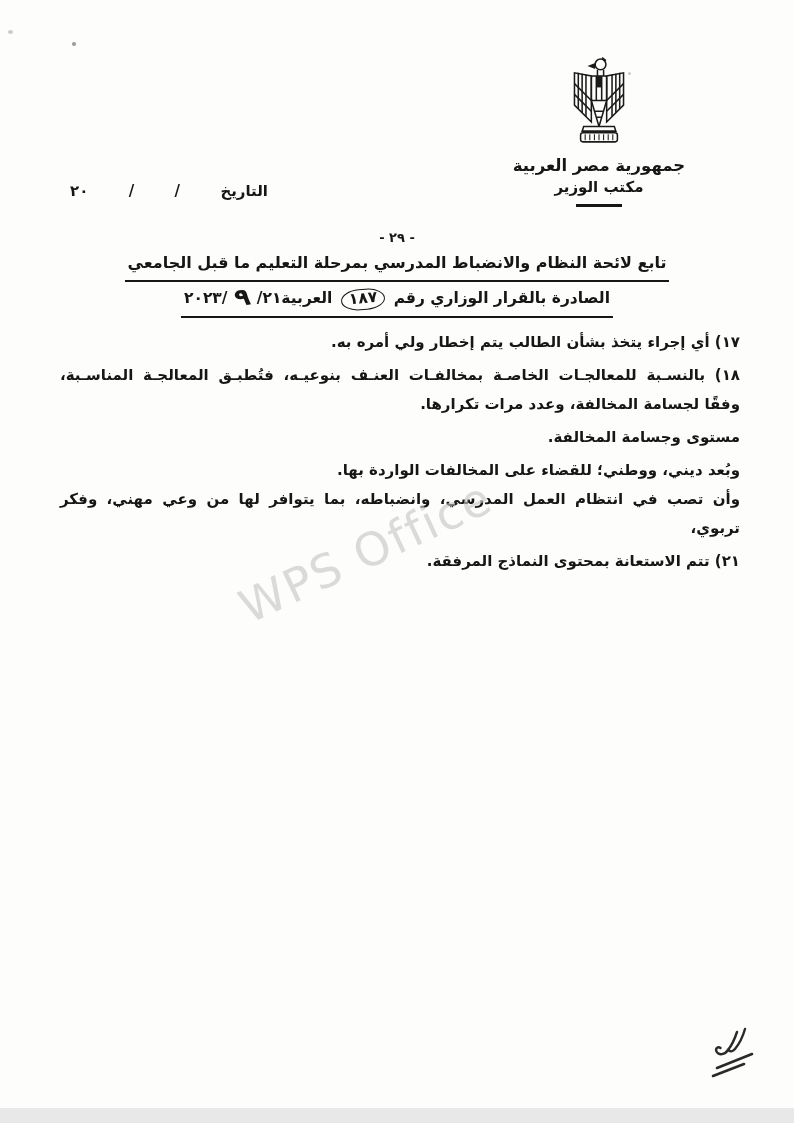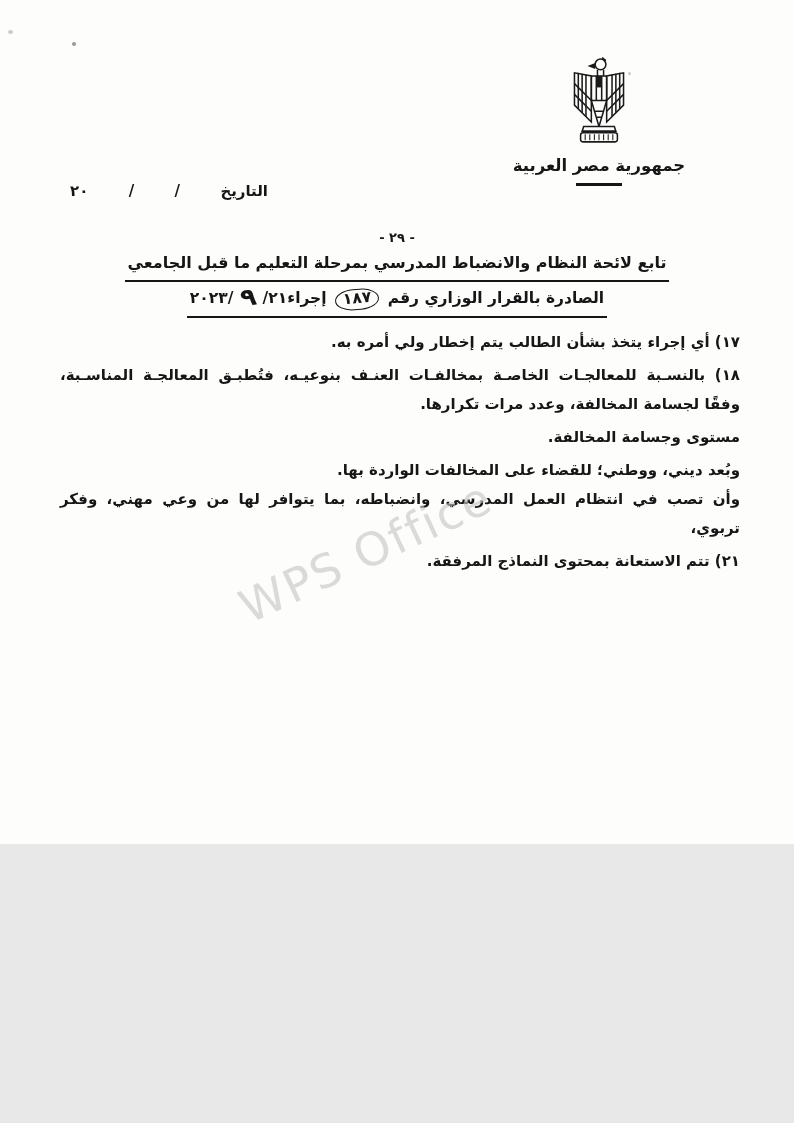--- a/index.html
+++ b/index.html
@@ -1,16 +1,16 @@
 <!DOCTYPE html>
 <html lang="ar"><head>
 <meta charset="utf-8">
 <style>
   html,body{margin:0;padding:0;background:#e8e8e8;}
-  .page{position:relative;width:794px;height:844px;margin:0 auto;background:#fdfdfc;
+  .page{position:relative;width:794px;height:1108px;margin:0 auto;background:#fdfdfc;
         font-family:"DejaVu Sans",sans-serif;color:#161616;overflow:hidden;}
   
   .letterhead{position:absolute;top:56px;left:468px;width:262px;text-align:center;}
   .emblem{display:block;margin:0 auto 2px;}
   .org-line1{font-size:16.5px;font-weight:700;line-height:23px;}
   .org-line2{font-size:14px;font-weight:700;line-height:22px;}
   .org-line3{font-size:15px;font-weight:700;line-height:21px;}
   .lh-dash{width:46px;height:3px;background:#161616;margin:6px auto 0;}
   
   .date-row{position:absolute;top:182px;left:70px;width:198px;direction:rtl;
@@ -71,39 +71,40 @@
         <path d="M80,22 L80,64 L58,86 L58,26 Z"></path>
         <path d="M75,22 V69 M70,23 V74 M65,24 V79"></path>
         <path d="M80,36 L58,58 M80,50 L58,72"></path>
         <path d="M38,58 L48,92 M58,58 L48,92 M43,72 L53,72 M45,80 L51,80"></path>
         <path d="M28,92 L68,92 L70,98 L26,98 Z"></path>
         <rect x="24" y="100" width="48" height="12" rx="3"></rect>
         <path d="M30,102 V110 M36,102 V110 M42,102 V110 M48,102 V110 M54,102 V110 M60,102 V110 M66,102 V110" stroke-width="1.4"></path>
       </svg>
     </div>
     <div class="org-line1">جمهورية مصر العربية</div>
+    <div class="org-line3">مكتب الوزير</div>
     <div class="lh-dash"></div>
   </div>
 
   <div class="date-row">
     <span>التاريخ</span>
     <span>/</span>
     <span>/</span>
     <span>٢٠</span>
   </div>
 
   <div class="content">
     <div class="page-num">- ٢٩ -</div>
 
     <div class="titles">
       <div>
         <span class="title-1">تابع لائحة النظام والانضباط المدرسي بمرحلة التعليم ما قبل الجامعي</span>
       </div>
       <div class="title-2-wrap">
-        <span class="title-2"><span class="tok">الصادرة بالقرار الوزاري رقم</span>&nbsp;<span class="decree-oval">١٨٧</span>&nbsp;<span class="tok">إجراء</span><span class="tok">٢١</span><span class="tok">/</span><span class="big-nine">٩</span><span class="tok">/</span><span class="tok">٢٠٢٣</span></span>
+        <span class="title-2"><span class="tok">الصادرة بالقرار الوزاري رقم</span>&nbsp;<span class="decree-oval">١٨٧</span>&nbsp;<span class="tok">العربية</span><span class="tok">٢١</span><span class="tok">/</span><span class="big-nine">٩</span><span class="tok">/</span><span class="tok">٢٠٢٣</span></span>
       </div>
     </div>
 
     <div class="items">
         <div class="item">
           <div class="item-line">١٧) أي إجراء يتخذ بشأن الطالب يتم إخطار ولي أمره به.</div>
         </div>
         <div class="item">
           <div class="item-line stretch">١٨) بالنسـبة للمعالجـات الخاصـة بمخالفـات العنـف بنوعيـه، فتُطبـق المعالجـة المناسـبة،</div>
           <div class="item-line">وفقًا لجسامة المخالفة، وعدد مرات تكرارها.</div>

